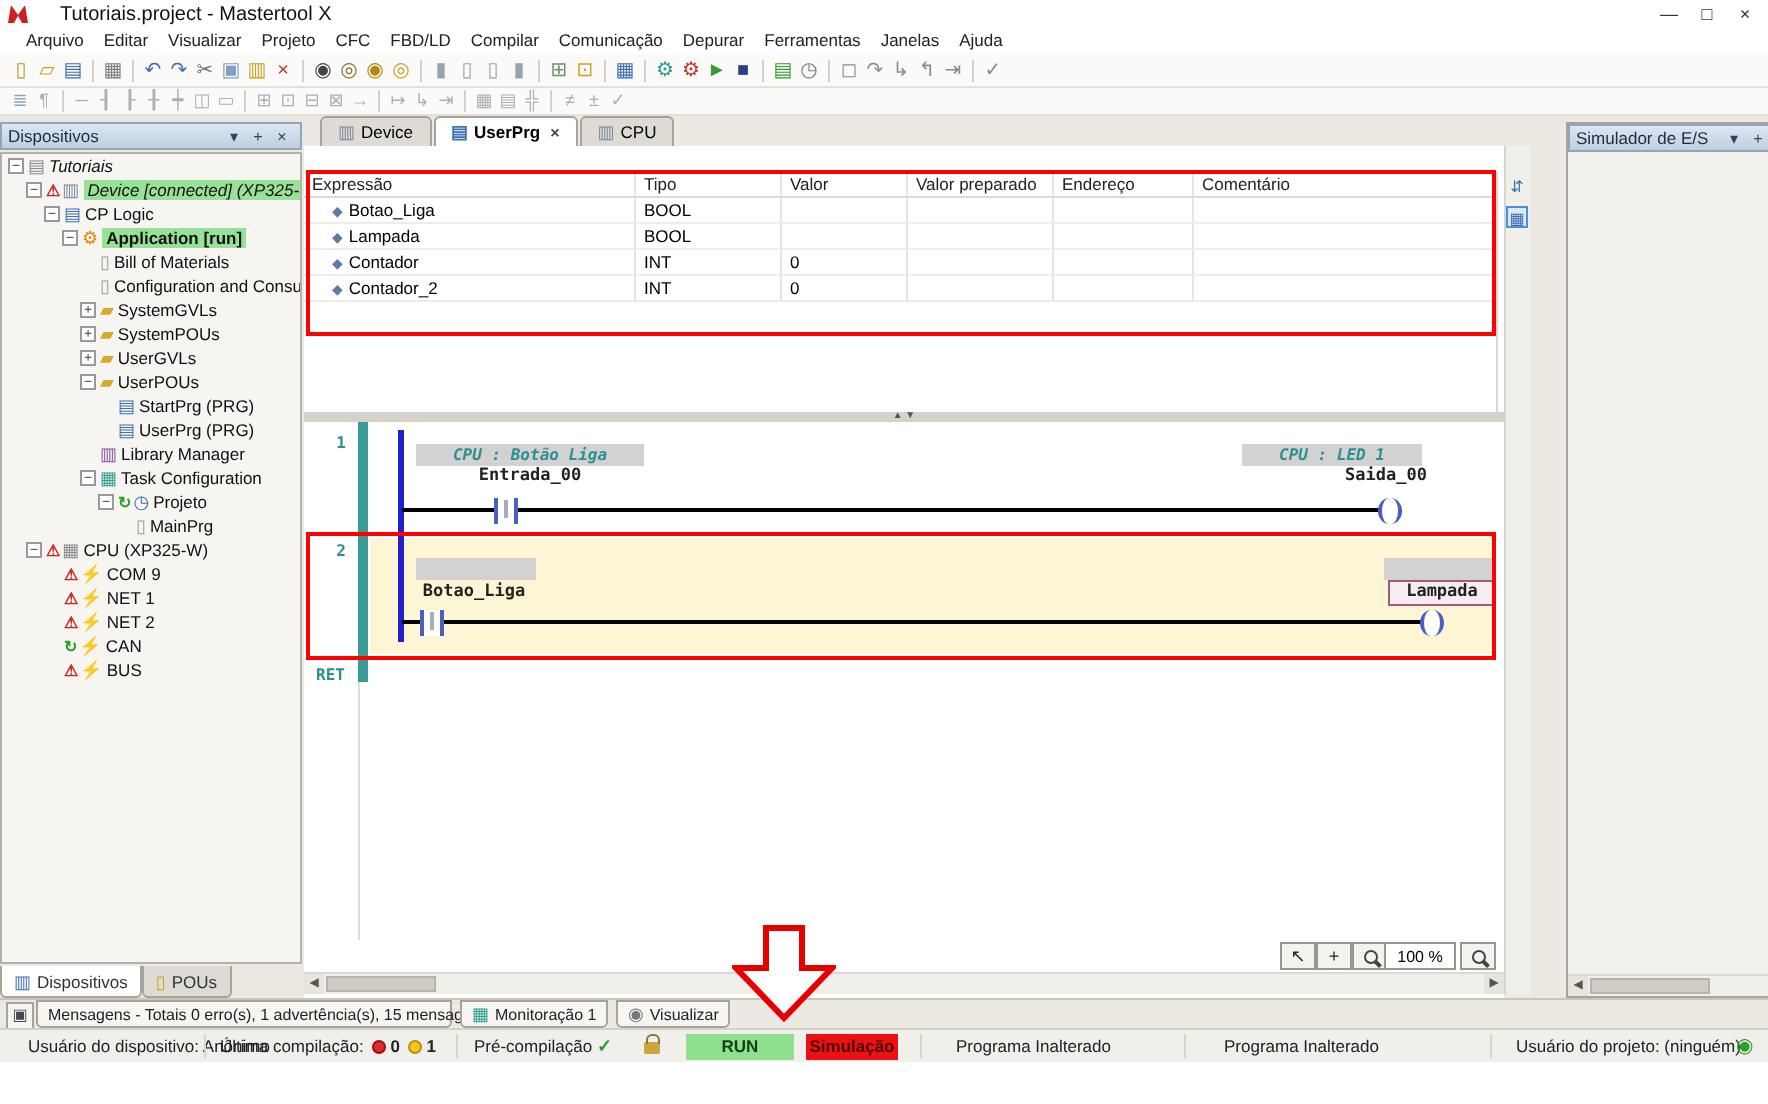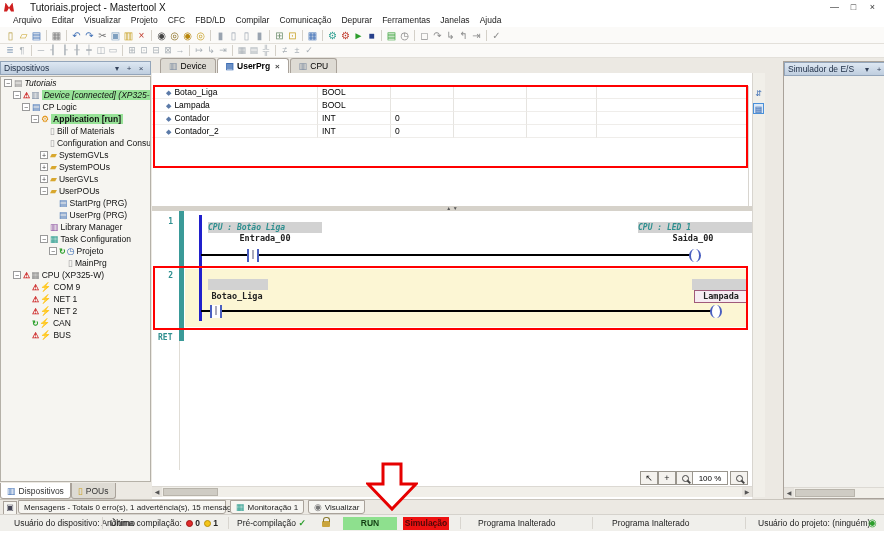--- a/index.html
+++ b/index.html
@@ -56,21 +56,21 @@
   .red-rect{position:absolute;border:2px solid #f00;box-sizing:border-box;pointer-events:none;z-index:20;}
   
   #splitter{position:absolute;left:0;top:148px;width:600px;height:5px;background:#d6d2ca;text-align:center;font-size:5px;line-height:5px;color:#555;}
   
   #ladder{position:absolute;left:0;top:153px;width:600px;height:259px;background:#fff;overflow:hidden;}
   #rung-col{position:absolute;left:0;top:0;width:27px;height:259px;background:#fff;border-right:1px solid #e0ddd6;}
   #teal-strip{position:absolute;left:27px;top:0;width:5px;height:130px;background:#3a9a98;}
   .rung-num{position:absolute;font-family:"DejaVu Sans Mono",monospace;font-size:8px;font-weight:bold;color:#2e8f8f;right:579px;width:18px;text-align:right;}
   #rail{position:absolute;left:47px;top:4px;width:3px;height:106px;background:#2020cc;}
   .ld-line{position:absolute;height:2px;background:#000;}
-  .ld-box{position:absolute;height:11px;background:#d2d2d2;color:#2e8f8f;font-family:"DejaVu Sans Mono",monospace;font-style:italic;font-weight:bold;font-size:8px;line-height:11px;overflow:hidden;}
+  .ld-box{position:absolute;height:11px;background:#d2d2d2;color:#2e8f8f;font-family:"DejaVu Sans Mono",monospace;font-style:italic;font-weight:bold;font-size:8px;line-height:11px;text-align:center;overflow:hidden;}
   .ld-var{position:absolute;height:11px;color:#222;font-family:"DejaVu Sans Mono",monospace;font-weight:bold;font-size:8.5px;line-height:11px;text-align:center;}
   .contact{position:absolute;width:12px;height:13px;background:#fff;border-left:2px solid #4a5fc0;border-right:2px solid #4a5fc0;box-sizing:border-box;}
   .contact::before{content:"";position:absolute;left:3px;top:1px;width:2px;height:9px;background:#aab;}
   .coil{position:absolute;width:12px;height:13px;background:#fff;border-left:2px solid #4a5fc0;border-right:2px solid #4a5fc0;border-radius:6px/7px;box-sizing:border-box;}
   #rung2-sel{position:absolute;left:33px;top:58px;width:562px;height:58px;background:#fcf6d4;}
   .var-selected{border:1px solid #a05a7a;background:#f6ecf2;padding:0 2px;}
   #ret-label{position:absolute;left:6px;top:122px;font-family:"DejaVu Sans Mono",monospace;font-size:8px;font-weight:bold;color:#2e8f8f;}
   
   #ladder-tools{position:absolute;left:0;top:412px;width:600px;height:16px;background:#fff;}
   .lt-btn{position:absolute;top:1px;width:18px;height:14px;border:1px solid #9a968e;background:#f4f2ee;text-align:center;line-height:13px;font-size:9px;color:#222;box-sizing:border-box;}
@@ -361,20 +361,28 @@
           <span>UserPrg</span>
           <span class="close-x">×</span>
         </span>
         <span class="etab">
           <span class="etab-icon" style="color:#7a8aa0">▥</span>
           <span>CPU</span>
         </span>
       </div>
 
       <div id="watch-table">
+        <div class="wt-row wt-head" id="wt-head">
+            <div>Expressão</div>
+            <div>Tipo</div>
+            <div>Valor</div>
+            <div>Valor preparado</div>
+            <div>Endereço</div>
+            <div>Comentário</div>
+          </div>
         <div id="wt-body">
             <div class="wt-row">
               <div style="padding-left: 14px;"><span class="var-ico">◆</span><span>Botao_Liga</span></div>
               <div>BOOL</div>
               <div><span class="val-false">FALSE</span></div>
               <div></div>
               <div></div>
               <div></div>
             </div>
             <div class="wt-row">
@@ -410,21 +418,21 @@
       <div id="ladder">
         <div id="rung-col"></div>
         <div id="teal-strip"></div>
         <span class="rung-num" style="top:6px;">1</span>
         <span class="rung-num" style="top:60px;">2</span>
         <div id="rung2-sel"></div>
         <div id="rail"></div>
 
         <div class="ld-box" style="left:56px;top:11px;width:114px;">CPU : Botão Liga</div>
         <div class="ld-var" style="left:56px;top:22px;width:114px;">Entrada_00</div>
-        <div class="ld-box" style="left:486px;top:11px;width:124px;">CPU : LED 1</div>
+        <div class="ld-box" style="left:469px;top:11px;width:90px;">CPU : LED 1</div>
         <div class="ld-var" style="left:486px;top:22px;width:110px;">Saida_00</div>
         <div class="ld-line" style="left:49px;top:43px;width:498px;"></div>
         <div class="contact" style="left:95px;top:38px;"></div>
         <div class="coil" style="left:537px;top:38px;"></div>
 
         <div class="ld-box" style="left:56px;top:68px;width:60px;"></div>
         <div class="ld-var" style="left:40px;top:80px;width:90px;">Botao_Liga</div>
         <div class="ld-box" style="left:540px;top:68px;width:56px;"></div>
         <div class="ld-var var-selected" style="left:542px;top:79px;width:48px;">Lampada</div>
         <div class="ld-line" style="left:49px;top:99px;width:517px;"></div>

